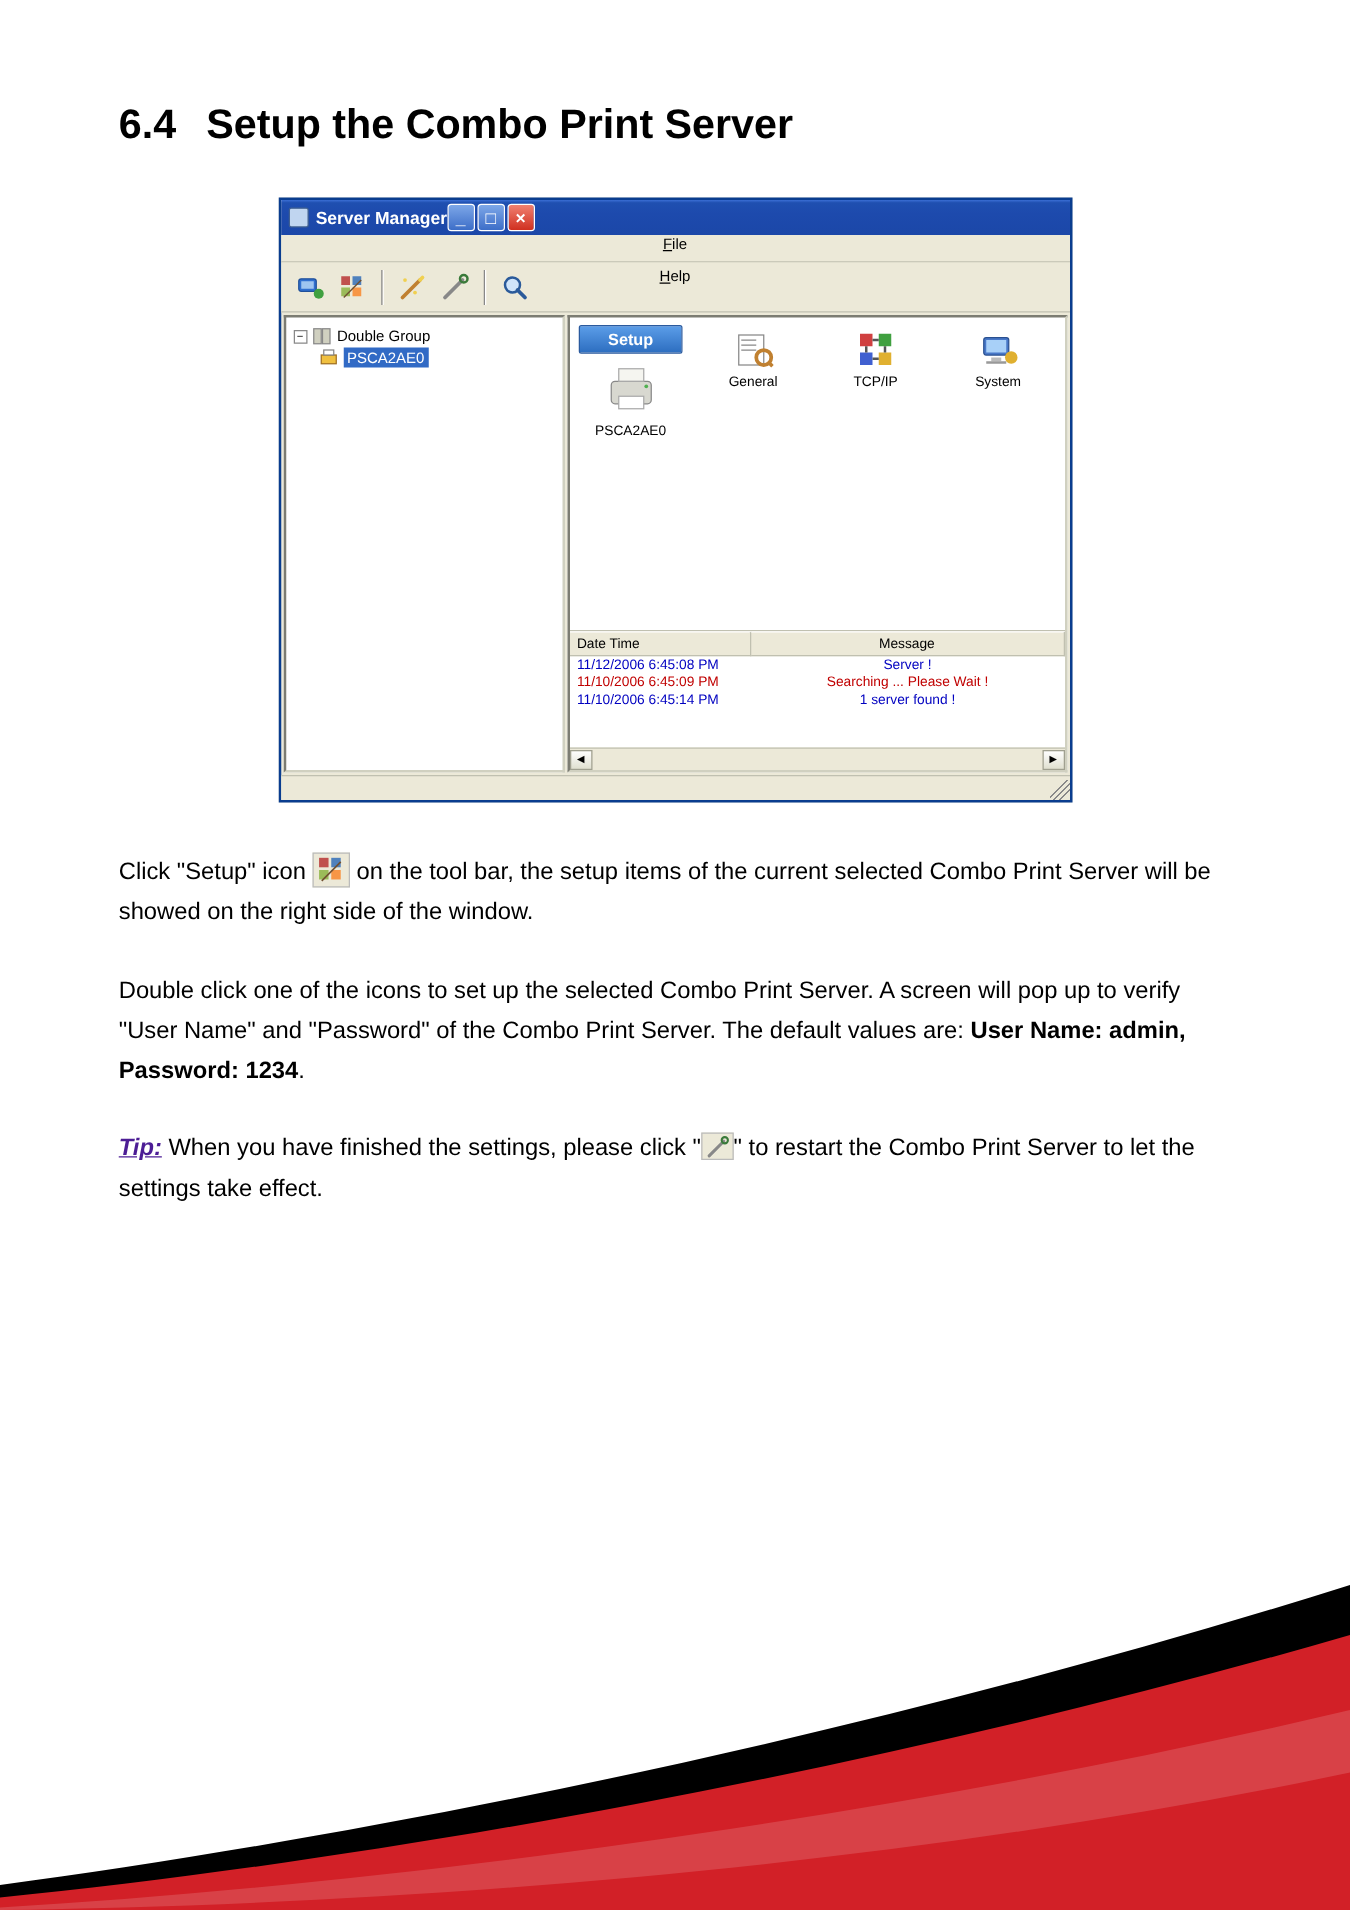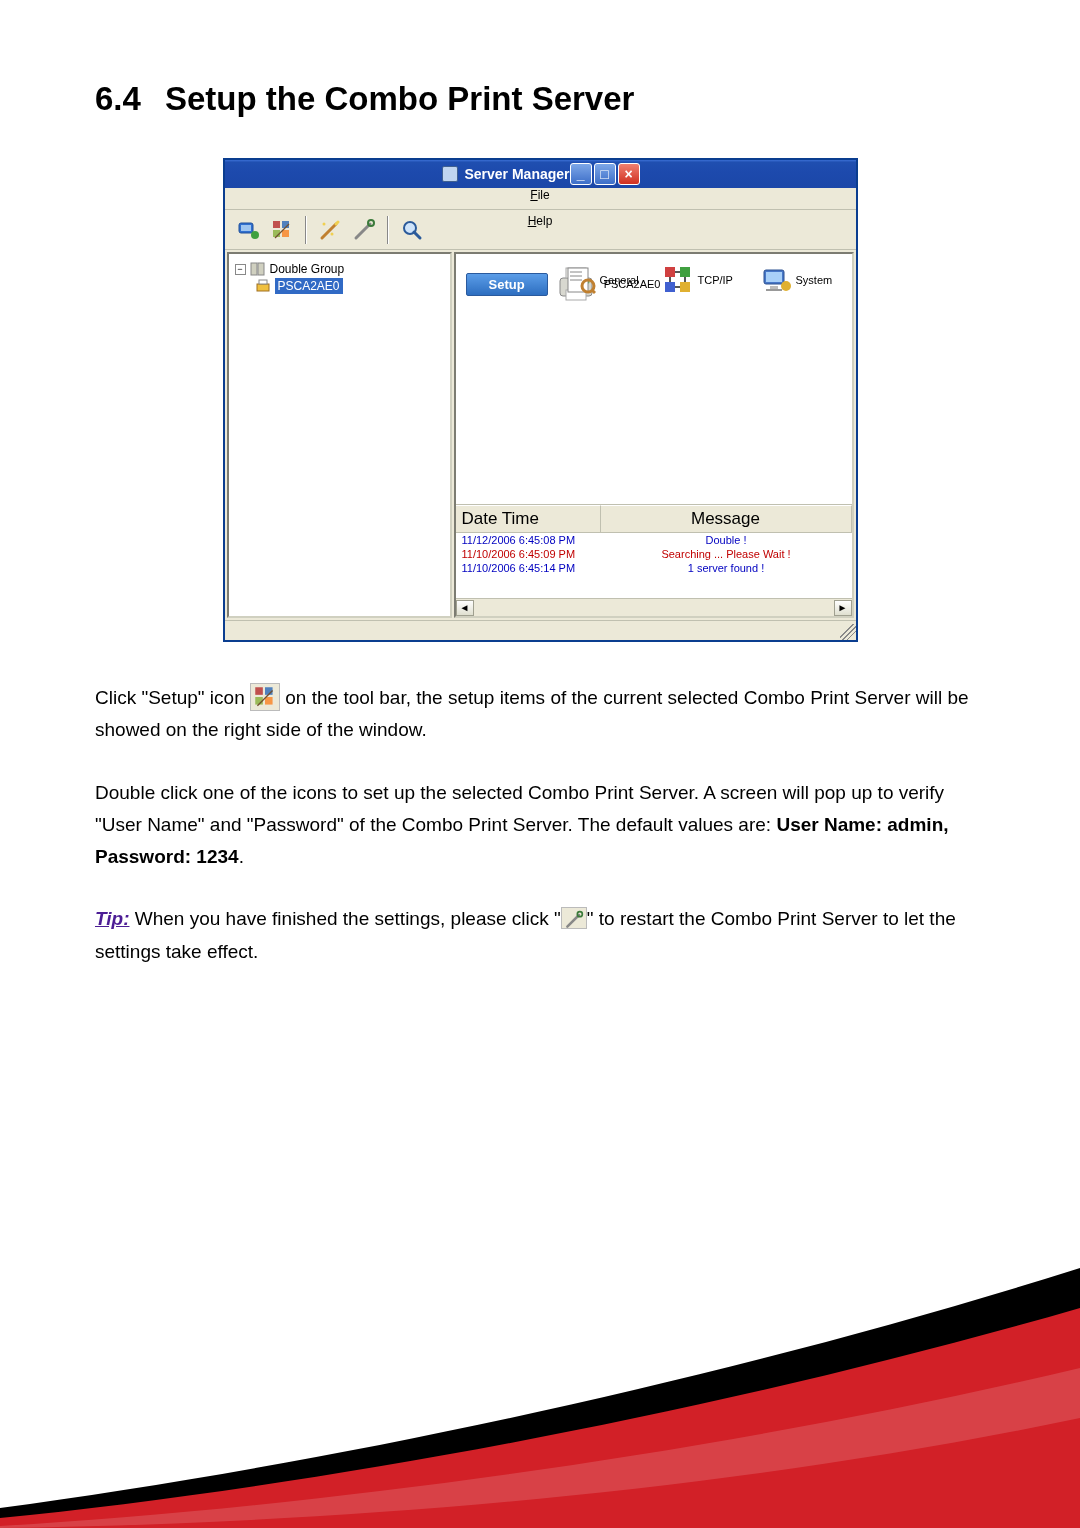--- a/index.html
+++ b/index.html
@@ -26,21 +26,21 @@
   }
   .screenshot-container {
     width: 635px;
     margin: 0 auto 40px auto;
     border: 2px solid #0a3d8f;
     background: #ece9d8;
   }
   .titlebar {
     display: flex;
     align-items: center;
-    justify-content: center;
+    justify-content: flex-start;
     height: 28px;
     background: linear-gradient(to bottom, #3a6ed4 0%, #1f4fb0 8%, #1d4aad 40%, #1b47a8 100%);
     padding: 0 4px 0 6px;
   }
   .titlebar-left {
     display: flex;
     align-items: center;
     gap: 6px;
   }
   .titlebar-icon {
@@ -163,21 +163,21 @@
   .right-top {
     flex: 1;
     display: flex;
     align-items: flex-start;
     padding: 6px 10px;
     gap: 20px;
   }
   .item-col {
     width: 78px;
     display: flex;
-    flex-direction: row;
+    flex-direction: column;
     align-items: center;
     gap: 4px;
     font-size: 11px;
   }
   .setup-badge {
     background: linear-gradient(to bottom, #5b9de8, #2d6ec0);
     color: #fff;
     font-weight: bold;
     font-size: 13px;
     padding: 3px 22px;
@@ -194,21 +194,21 @@
     display: flex;
     flex-direction: column;
   }
   .log-table {
     flex: 1;
     overflow: hidden;
   }
   .log-head {
     display: flex;
     background: #ece9d8;
-    font-size: 17px;
+    font-size: 11px;
   }
   .log-head .col {
     padding: 3px 6px;
     border-right: 1px solid #c0c0b0;
     border-bottom: 1px solid #c0c0b0;
     border-top: 1px solid #fff;
   }
   .col-dt { width: 145px; }
   .col-msg { flex: 1; text-align: center; }
   .log-row {
@@ -418,21 +418,21 @@
         </div>
 
         <div class="right-bottom">
           <div class="log-table">
             <div class="log-head">
               <div class="col col-dt">Date Time</div>
               <div class="col col-msg">Message</div>
             </div>
             <div class="log-row blue">
               <div class="col col-dt">11/12/2006 6:45:08 PM</div>
-              <div class="col col-msg">Double !</div>
+              <div class="col col-msg">Server !</div>
             </div>
             <div class="log-row red">
               <div class="col col-dt">11/10/2006 6:45:09 PM</div>
               <div class="col col-msg">Searching ... Please Wait !</div>
             </div>
             <div class="log-row blue">
               <div class="col col-dt">11/10/2006 6:45:14 PM</div>
               <div class="col col-msg">1 server found !</div>
             </div>
           </div>

